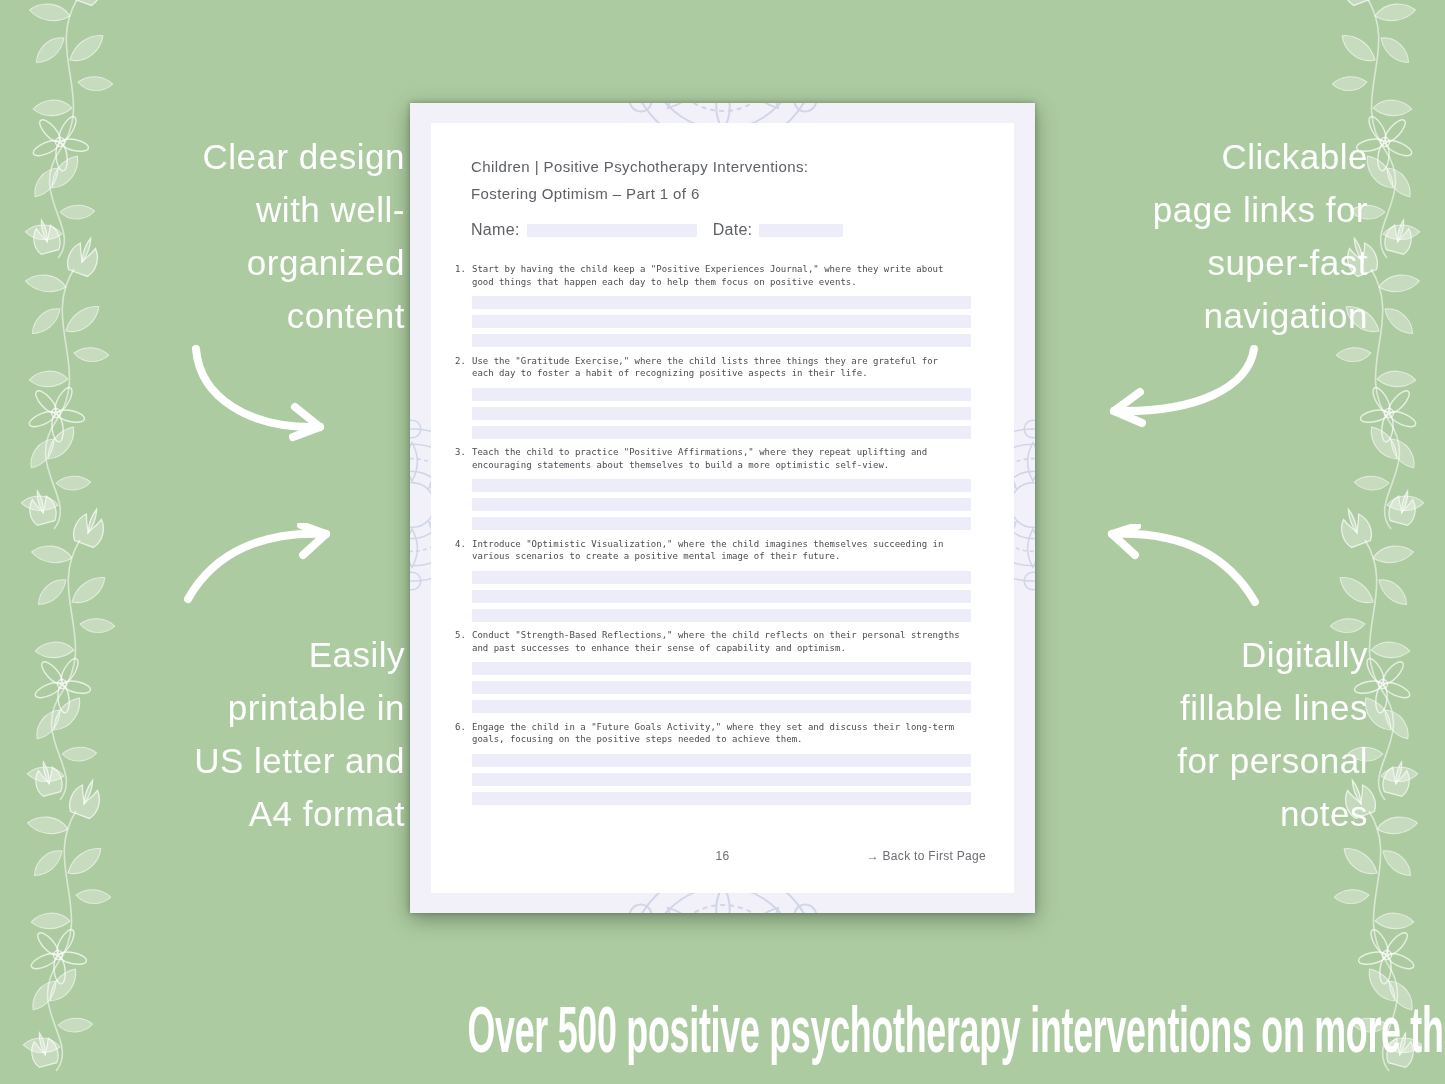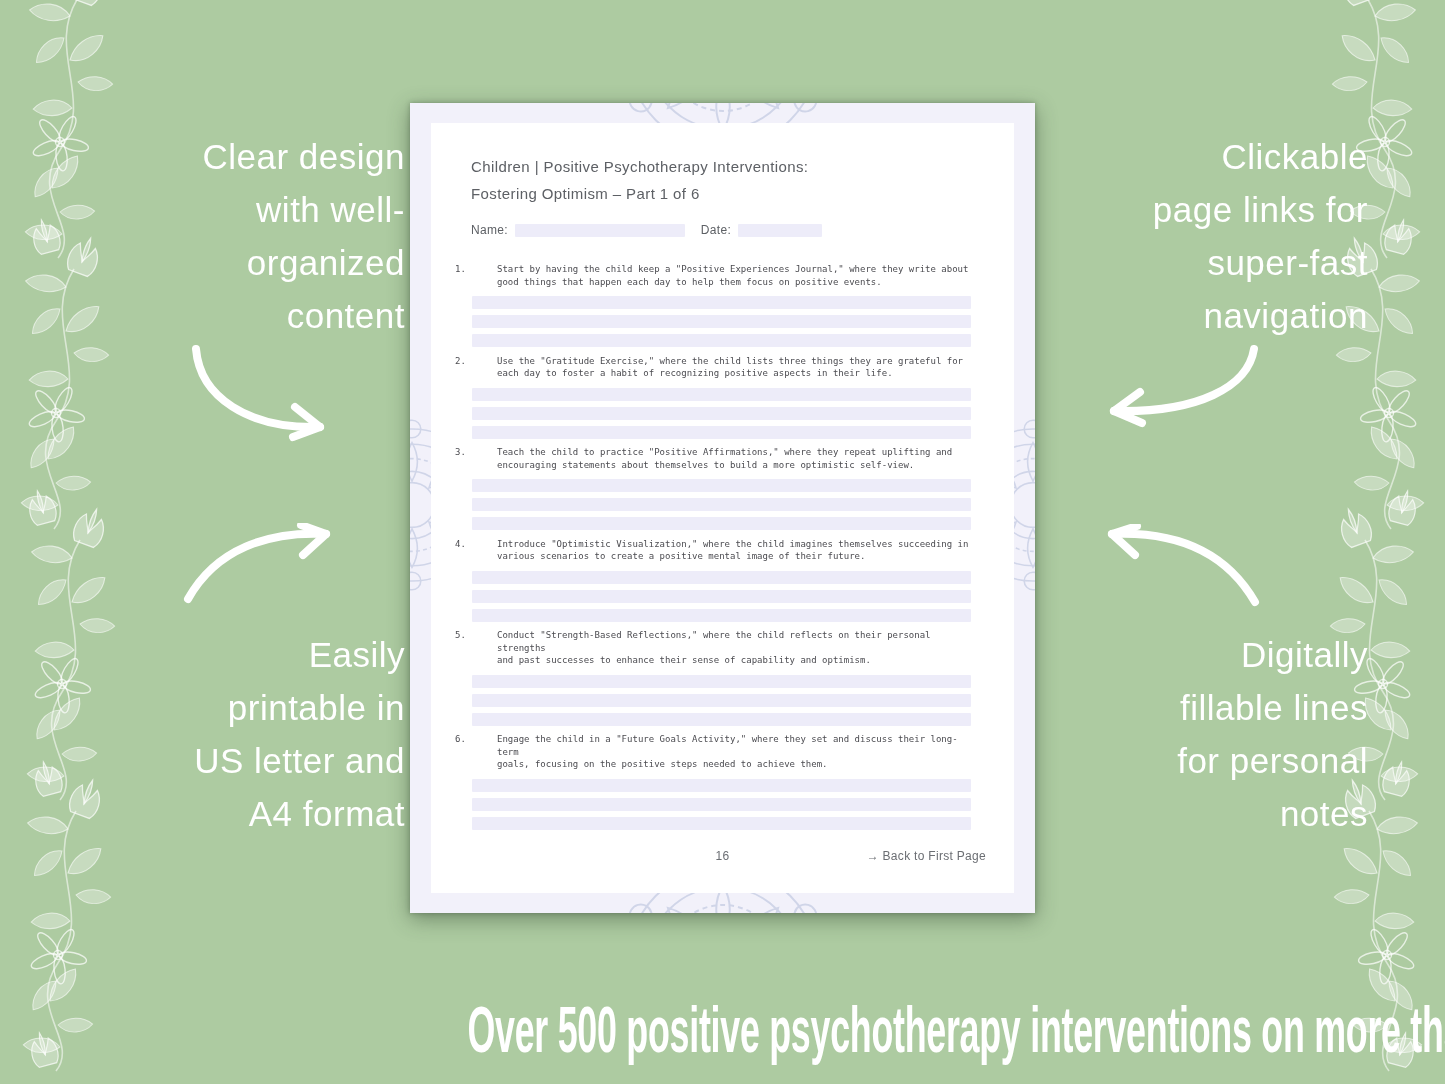--- a/index.html
+++ b/index.html
@@ -26,31 +26,31 @@
   
   .doc{position:absolute;left:410px;top:103px;width:625px;height:810px;
        background:var(--doc-margin);overflow:hidden;z-index:2;
        box-shadow:0 6px 20px rgba(40,60,40,.45),0 0 5px rgba(40,60,40,.35);padding-left:33px;}
   .mandala{position:absolute;pointer-events:none;}
   .page{position:absolute;left:21px;top:20px;width:583px;height:770px;background:var(--page-white);}
 
   .doc-title{padding:30px 40px 0 40px;color:var(--heading-gray);
              font-size:15px;line-height:27px;letter-spacing:.4px;}
   .namerow{display:flex;align-items:center;margin:16px 40px 0 40px;height:14px;
-           color:var(--heading-gray);font-size:12px;letter-spacing:.3px;}
+           color:var(--heading-gray);font-size:16px;letter-spacing:.3px;}
   .namebox{width:170px;height:13px;background:var(--field);margin-left:7px;border-radius:1px;}
   .datelabel{margin-left:16px;}
   .datebox{width:84px;height:13px;background:var(--field);margin-left:7px;border-radius:1px;}
 
   .items{margin:26px 43px 0 41px;}
   .item{position:relative;margin-bottom:7.5px;}
   .item-num,.item-text{font-family:"DejaVu Sans Mono","Liberation Mono",monospace;
                        font-size:9px;line-height:12.5px;color:var(--mono-gray);}
   .item-num{position:absolute;left:-17px;top:0;}
-  .item-text{display:block;white-space:pre-line;margin-left:25px;}
+  .item-text{display:block;white-space:pre-line;}
   .fill-line{height:13px;background:var(--field);border-radius:1px;margin-top:6px;}
   .fill-line:first-of-type{margin-top:8px;}
 
   .page-footer{position:absolute;left:0;right:0;bottom:28px;height:16px;
                font-size:12px;color:var(--footer-gray);letter-spacing:.3px;}
   .page-num{position:absolute;left:0;right:0;text-align:center;}
   .back-link{position:absolute;right:28px;top:0;cursor:pointer;}
 
   
   .note{position:absolute;width:330px;text-align:right;color:var(--note-white);

